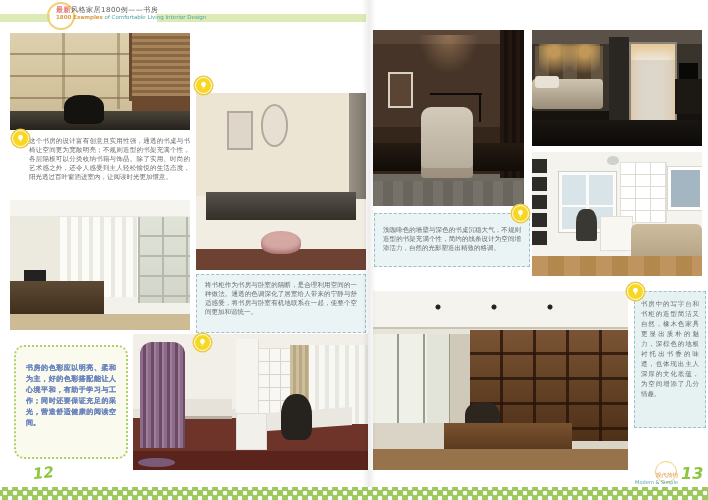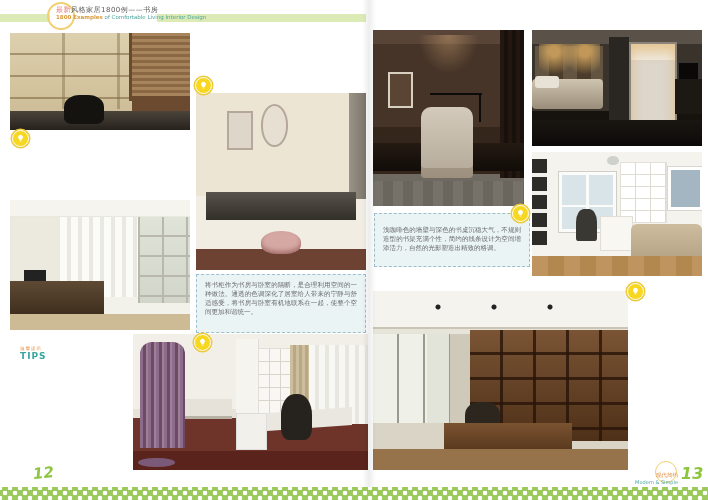--- a/index.html
+++ b/index.html
@@ -3,21 +3,21 @@
 <meta charset="utf-8">
 <style>
   html,body{margin:0;padding:0;background:#fff;}
   #spread{position:relative;width:708px;height:500px;background:#ffffff;overflow:hidden;
           font-family:"DejaVu Sans","Liberation Sans",sans-serif;}
 
   
   .hbar{position:absolute;height:8px;background:#dcebb6;}
   .title-ring{position:absolute;width:24px;height:24px;border:2px solid #f2cf72;border-radius:50%;}
   .title-cn{position:absolute;font-size:7px;letter-spacing:.5px;white-space:nowrap;color:#5a5a5a;}
-  .title-cn .pre{color:#e57373;font-weight:normal;text-align:right;}
+  .title-cn .pre{color:#e57373;font-weight:bold;text-align:right;}
   .title-en{position:absolute;font-size:5.5px;white-space:nowrap;color:#4aa5a0;}
   .title-en .pre{color:#d89a3e;font-weight:bold;}
 
   
   .photo{position:absolute;overflow:hidden;}
   .photo div{position:absolute;}
 
   
   .cap-box{position:absolute;box-sizing:border-box;background:#eaf4f5;border:1px dashed #9bc0cc;
            padding:6px 8px;font-size:6.5px;line-height:9px;color:#6b6b6b;text-align:justify;}
@@ -82,20 +82,23 @@
     <div style="left:38%;top:78%;width:24%;height:13%;border-radius:50% 50% 40% 40%;background:#d6a8a4;box-shadow:inset 0 -3px 4px rgba(120,60,60,.5);"></div>
   </div>
 
   <div class="bulb" style="left:12px;top:130px;">
     <svg width="9" height="9" viewBox="0 0 10 10">
         <path fill="#fff" d="M5 .8A2.7 2.7 0 0 0 3.4 5.7c.3.25.5.6.5 1h2.2c0-.4.2-.75.5-1A2.7 2.7 0 0 0 5 .8z"></path>
         <rect x="3.9" y="7.1" width="2.2" height=".8" rx=".3" fill="#fff"></rect>
         <rect x="4.1" y="8.2" width="1.8" height=".7" rx=".3" fill="#fff"></rect>
       </svg>
   </div>
+  <div class="cap-plain" style="left:29px;top:137px;width:161px;height:58px;">
+    <span>这个书房的设计富有创意且实用性强，通透的书桌与书椅让空间更为宽敞明亮；不规则造型的书架充满个性，各层隔板可以分类收纳书籍与饰品。除了实用、时尚的艺术感之外，还令人感受到主人轻松愉悦的生活态度，阳光透过百叶窗洒进室内，让阅读时光更加惬意。</span>
+  </div>
 
   <div class="photo" style="left:10px;top:200px;width:180px;height:130px;background:linear-gradient(180deg,#f5f4ef 0 12%,#e9e8e0 12% 14%,#f2f1ea 14% 100%);">
     <div style="left:0;top:13%;width:28%;height:60%;background:#eceadf;"></div>
     <div style="left:28%;top:13%;width:44%;height:62%;background:repeating-linear-gradient(90deg,#fbfbf8 0 7px,#e9e9e1 7px 11px);"></div>
     <div style="right:0;top:13%;width:28%;height:66%;border-left:2px solid #b8b8ac;background:repeating-linear-gradient(180deg,transparent 0 18px,#b8b8ac 18px 20px),repeating-linear-gradient(90deg,transparent 0 22px,#b8b8ac 22px 24px),linear-gradient(#dfe3d8,#d2d6ca);"></div>
     <div style="left:0;bottom:0;width:100%;height:12%;background:#cdbb96;"></div>
     <div style="left:8%;bottom:34%;width:12%;height:12%;background:#222;"></div>
     <div style="left:0;bottom:12%;width:52%;height:26%;background:linear-gradient(180deg,#5e4a34,#3f2f1e);"></div>
   </div>
 
@@ -106,20 +109,23 @@
     <svg width="9" height="9" viewBox="0 0 10 10">
         <path fill="#fff" d="M5 .8A2.7 2.7 0 0 0 3.4 5.7c.3.25.5.6.5 1h2.2c0-.4.2-.75.5-1A2.7 2.7 0 0 0 5 .8z"></path>
         <rect x="3.9" y="7.1" width="2.2" height=".8" rx=".3" fill="#fff"></rect>
         <rect x="4.1" y="8.2" width="1.8" height=".7" rx=".3" fill="#fff"></rect>
       </svg>
   </div>
 
   <div class="tip-head" style="left:20px;top:323px;margin-top:24px;">
     <span class="cn">温馨提示</span>
     <span class="en">TIPS</span>
+  </div>
+  <div class="tip-box" style="left:14px;top:345px;width:114px;height:114px;">
+    <span>书房的色彩应以明亮、柔和为主，好的色彩搭配能让人心境平和，有助于学习与工作；同时还要保证充足的采光，营造舒适健康的阅读空间。</span>
   </div>
 
   <div class="photo" style="left:133px;top:334px;width:235px;height:136px;background:linear-gradient(180deg,#f2efe8 0 55%,#e8e3d8 55% 62%,#6e342a 62% 86%,#5a241c 86% 100%);">
     <div style="left:44%;top:4%;width:9%;height:58%;background:#f6f4ee;border-right:1px solid #ddd;"></div>
     <div style="left:53%;top:10%;width:14%;height:52%;background:repeating-linear-gradient(180deg,transparent 0 12px,#d8d5cc 12px 13px),repeating-linear-gradient(90deg,transparent 0 10px,#d8d5cc 10px 11px),#f8f7f3;border:1px solid #e0ded6;"></div>
     <div style="left:67%;top:8%;width:8%;height:56%;background:repeating-linear-gradient(90deg,#cdbf9e 0 3px,#b8a884 3px 6px);"></div>
     <div style="left:75%;top:8%;width:25%;height:58%;background:repeating-linear-gradient(90deg,#f7f7f4 0 6px,#e7e7e0 6px 10px);"></div>
     <div style="left:22%;top:48%;width:20%;height:12%;background:#e6e2da;border-bottom:3px solid #b8b2a6;"></div>
     <div style="left:44%;top:58%;width:12%;height:26%;background:#f2f0ea;border:1px solid #ddd;"></div>
     <div style="left:57%;top:56%;width:36%;height:13%;background:#e9e7e0;transform:skewY(-4deg);"></div>
@@ -185,20 +191,23 @@
     <div style="left:0;bottom:0;width:100%;height:12%;background:#97734c;"></div>
   </div>
 
   <div class="bulb" style="left:627px;top:283px;">
     <svg width="9" height="9" viewBox="0 0 10 10">
         <path fill="#fff" d="M5 .8A2.7 2.7 0 0 0 3.4 5.7c.3.25.5.6.5 1h2.2c0-.4.2-.75.5-1A2.7 2.7 0 0 0 5 .8z"></path>
         <rect x="3.9" y="7.1" width="2.2" height=".8" rx=".3" fill="#fff"></rect>
         <rect x="4.1" y="8.2" width="1.8" height=".7" rx=".3" fill="#fff"></rect>
       </svg>
   </div>
+  <div class="cap-box cap-side" style="left:634px;top:291px;width:72px;height:137px;">
+    <span>书房中的写字台和书柜的造型简洁又自然，橡木色家具更显出质朴的魅力，深棕色的地板衬托出书香的味道，也体现出主人深厚的文化底蕴，为空间增添了几分情趣。</span>
+  </div>
 
   <div class="gutter"></div>
   <div class="pagenum" style="left:33px;top:464px;transform:rotate(-6deg);">12</div>
   <div class="foot-ring" style="left:655px;top:461px;"></div>
   <div class="cat-cn" style="left:630px;top:472px;">现代简约</div>
   <div class="cat-en" style="left:618px;top:479px;">Modern &amp; Simple</div>
   <div class="pagenum" style="left:681px;top:464px;font-size:16px;">13</div>
   <div class="polka"></div>
 
 </div>

